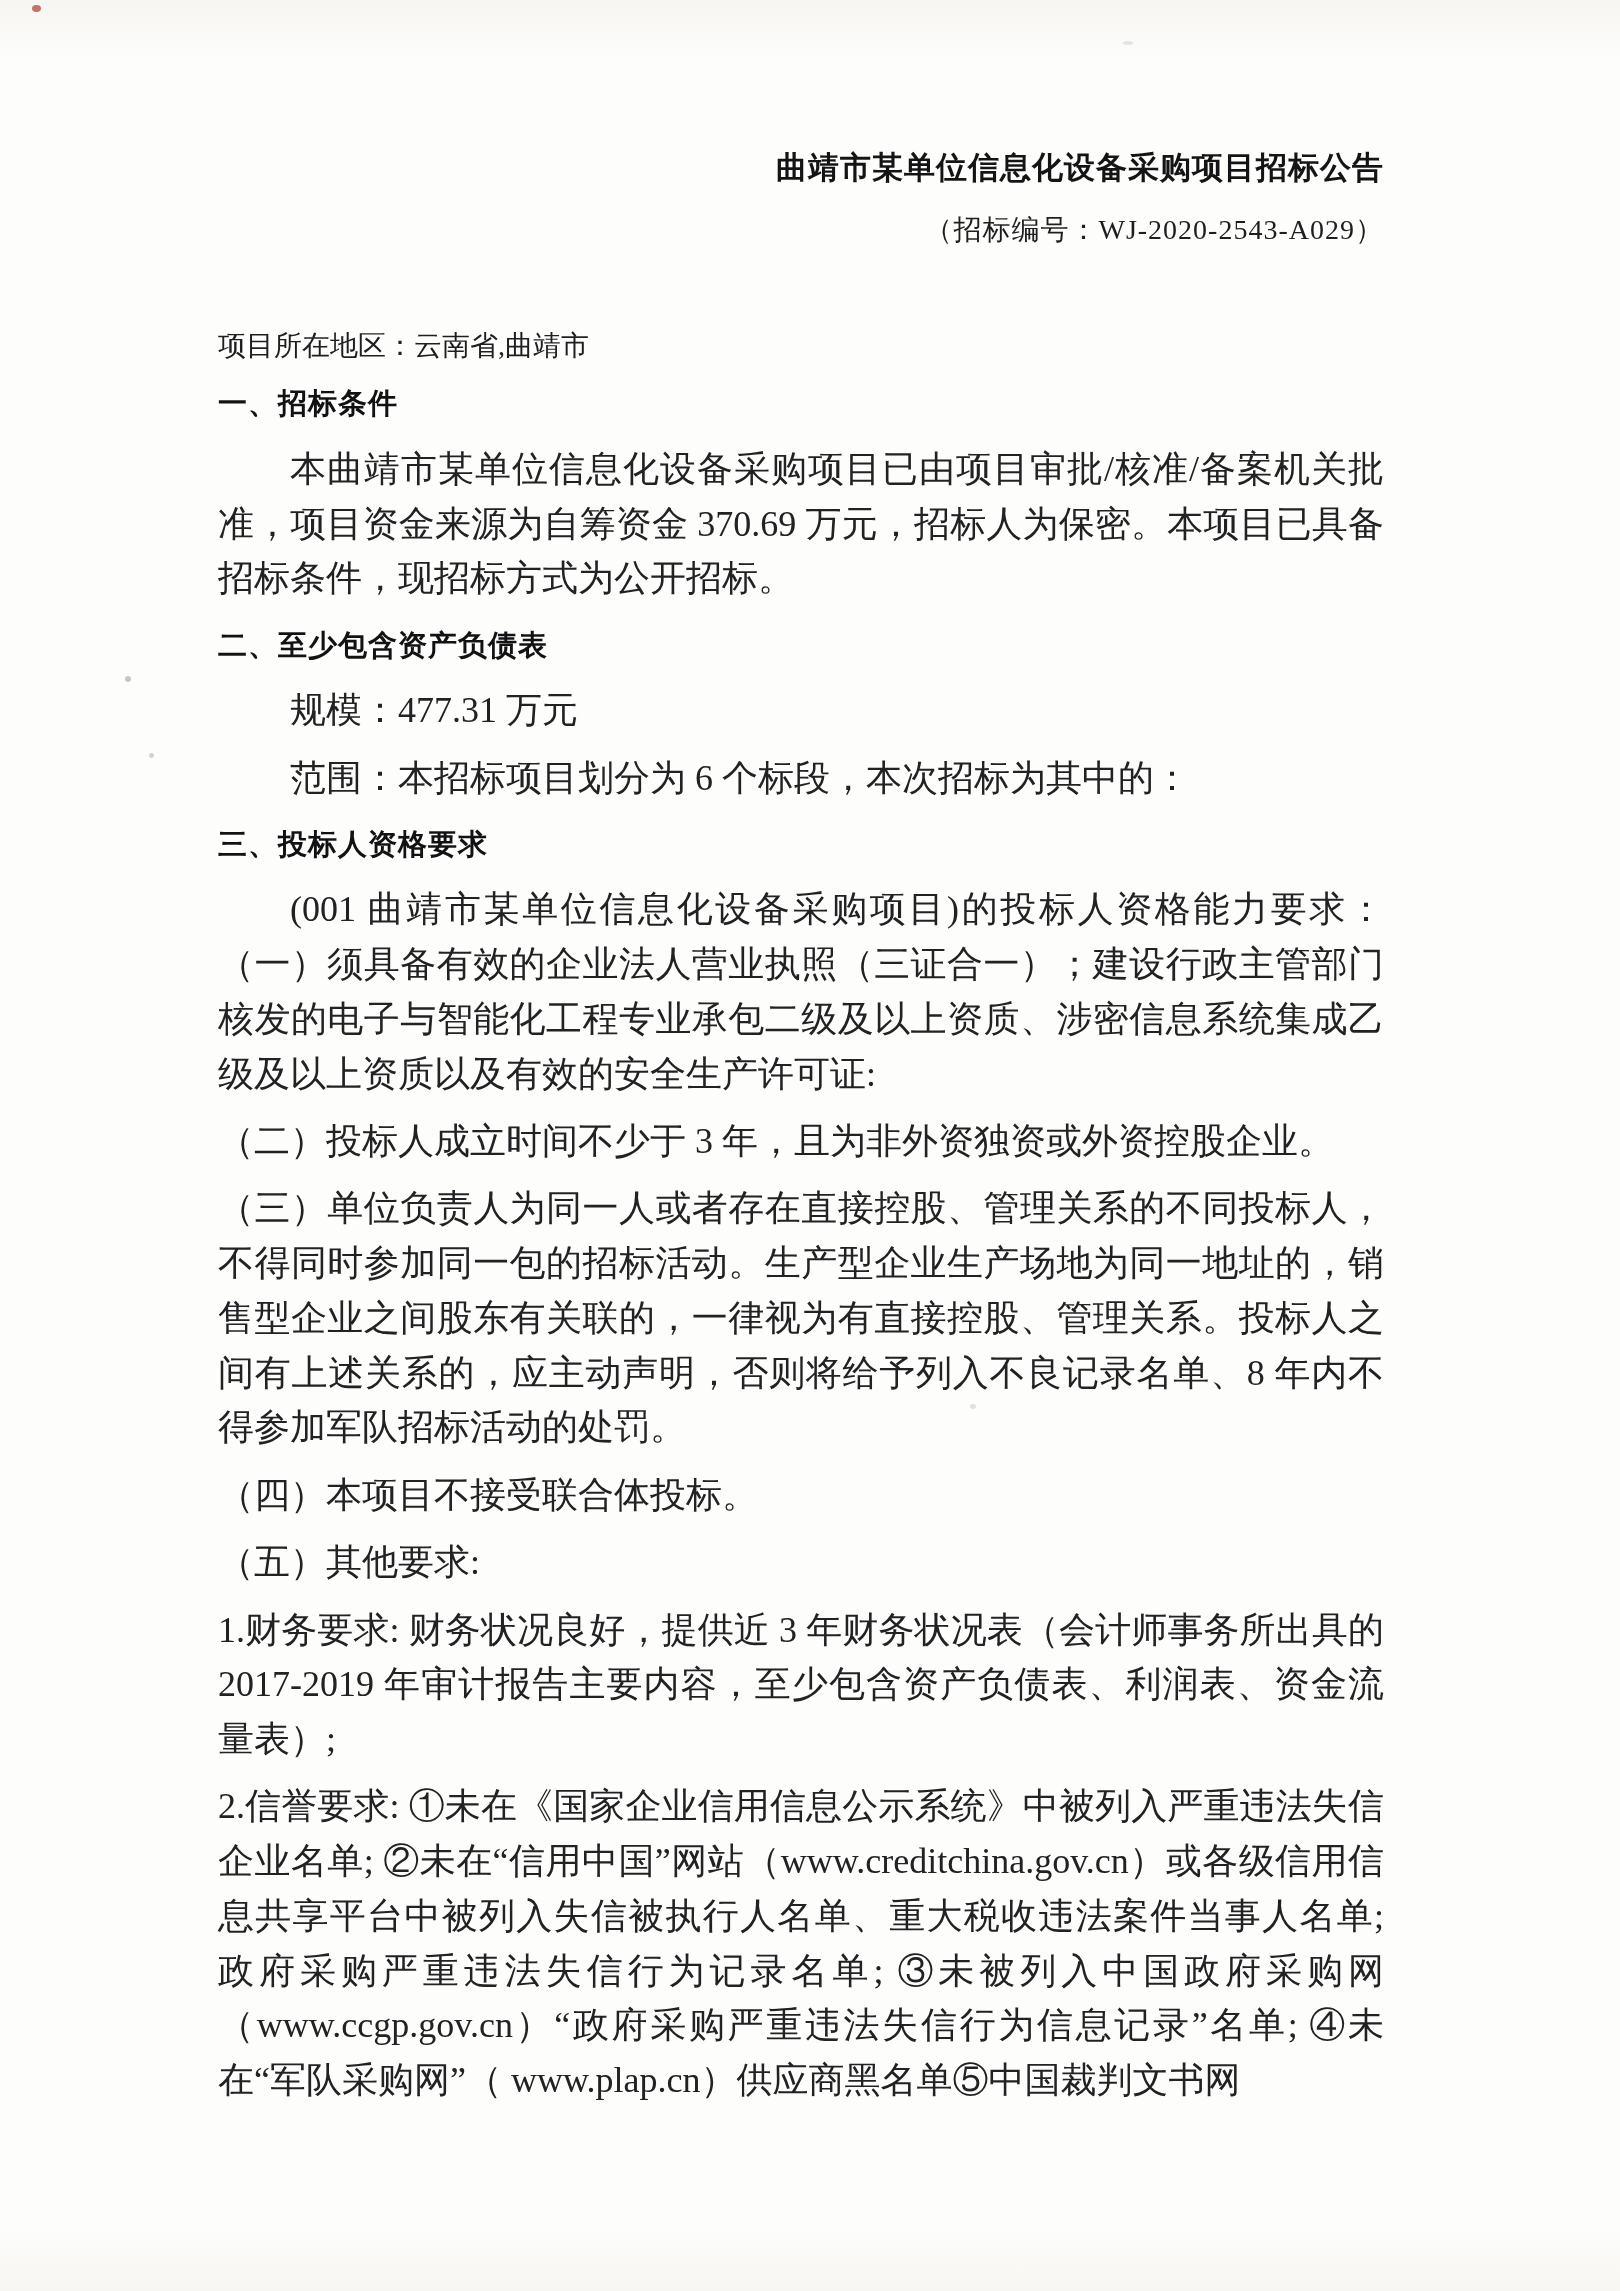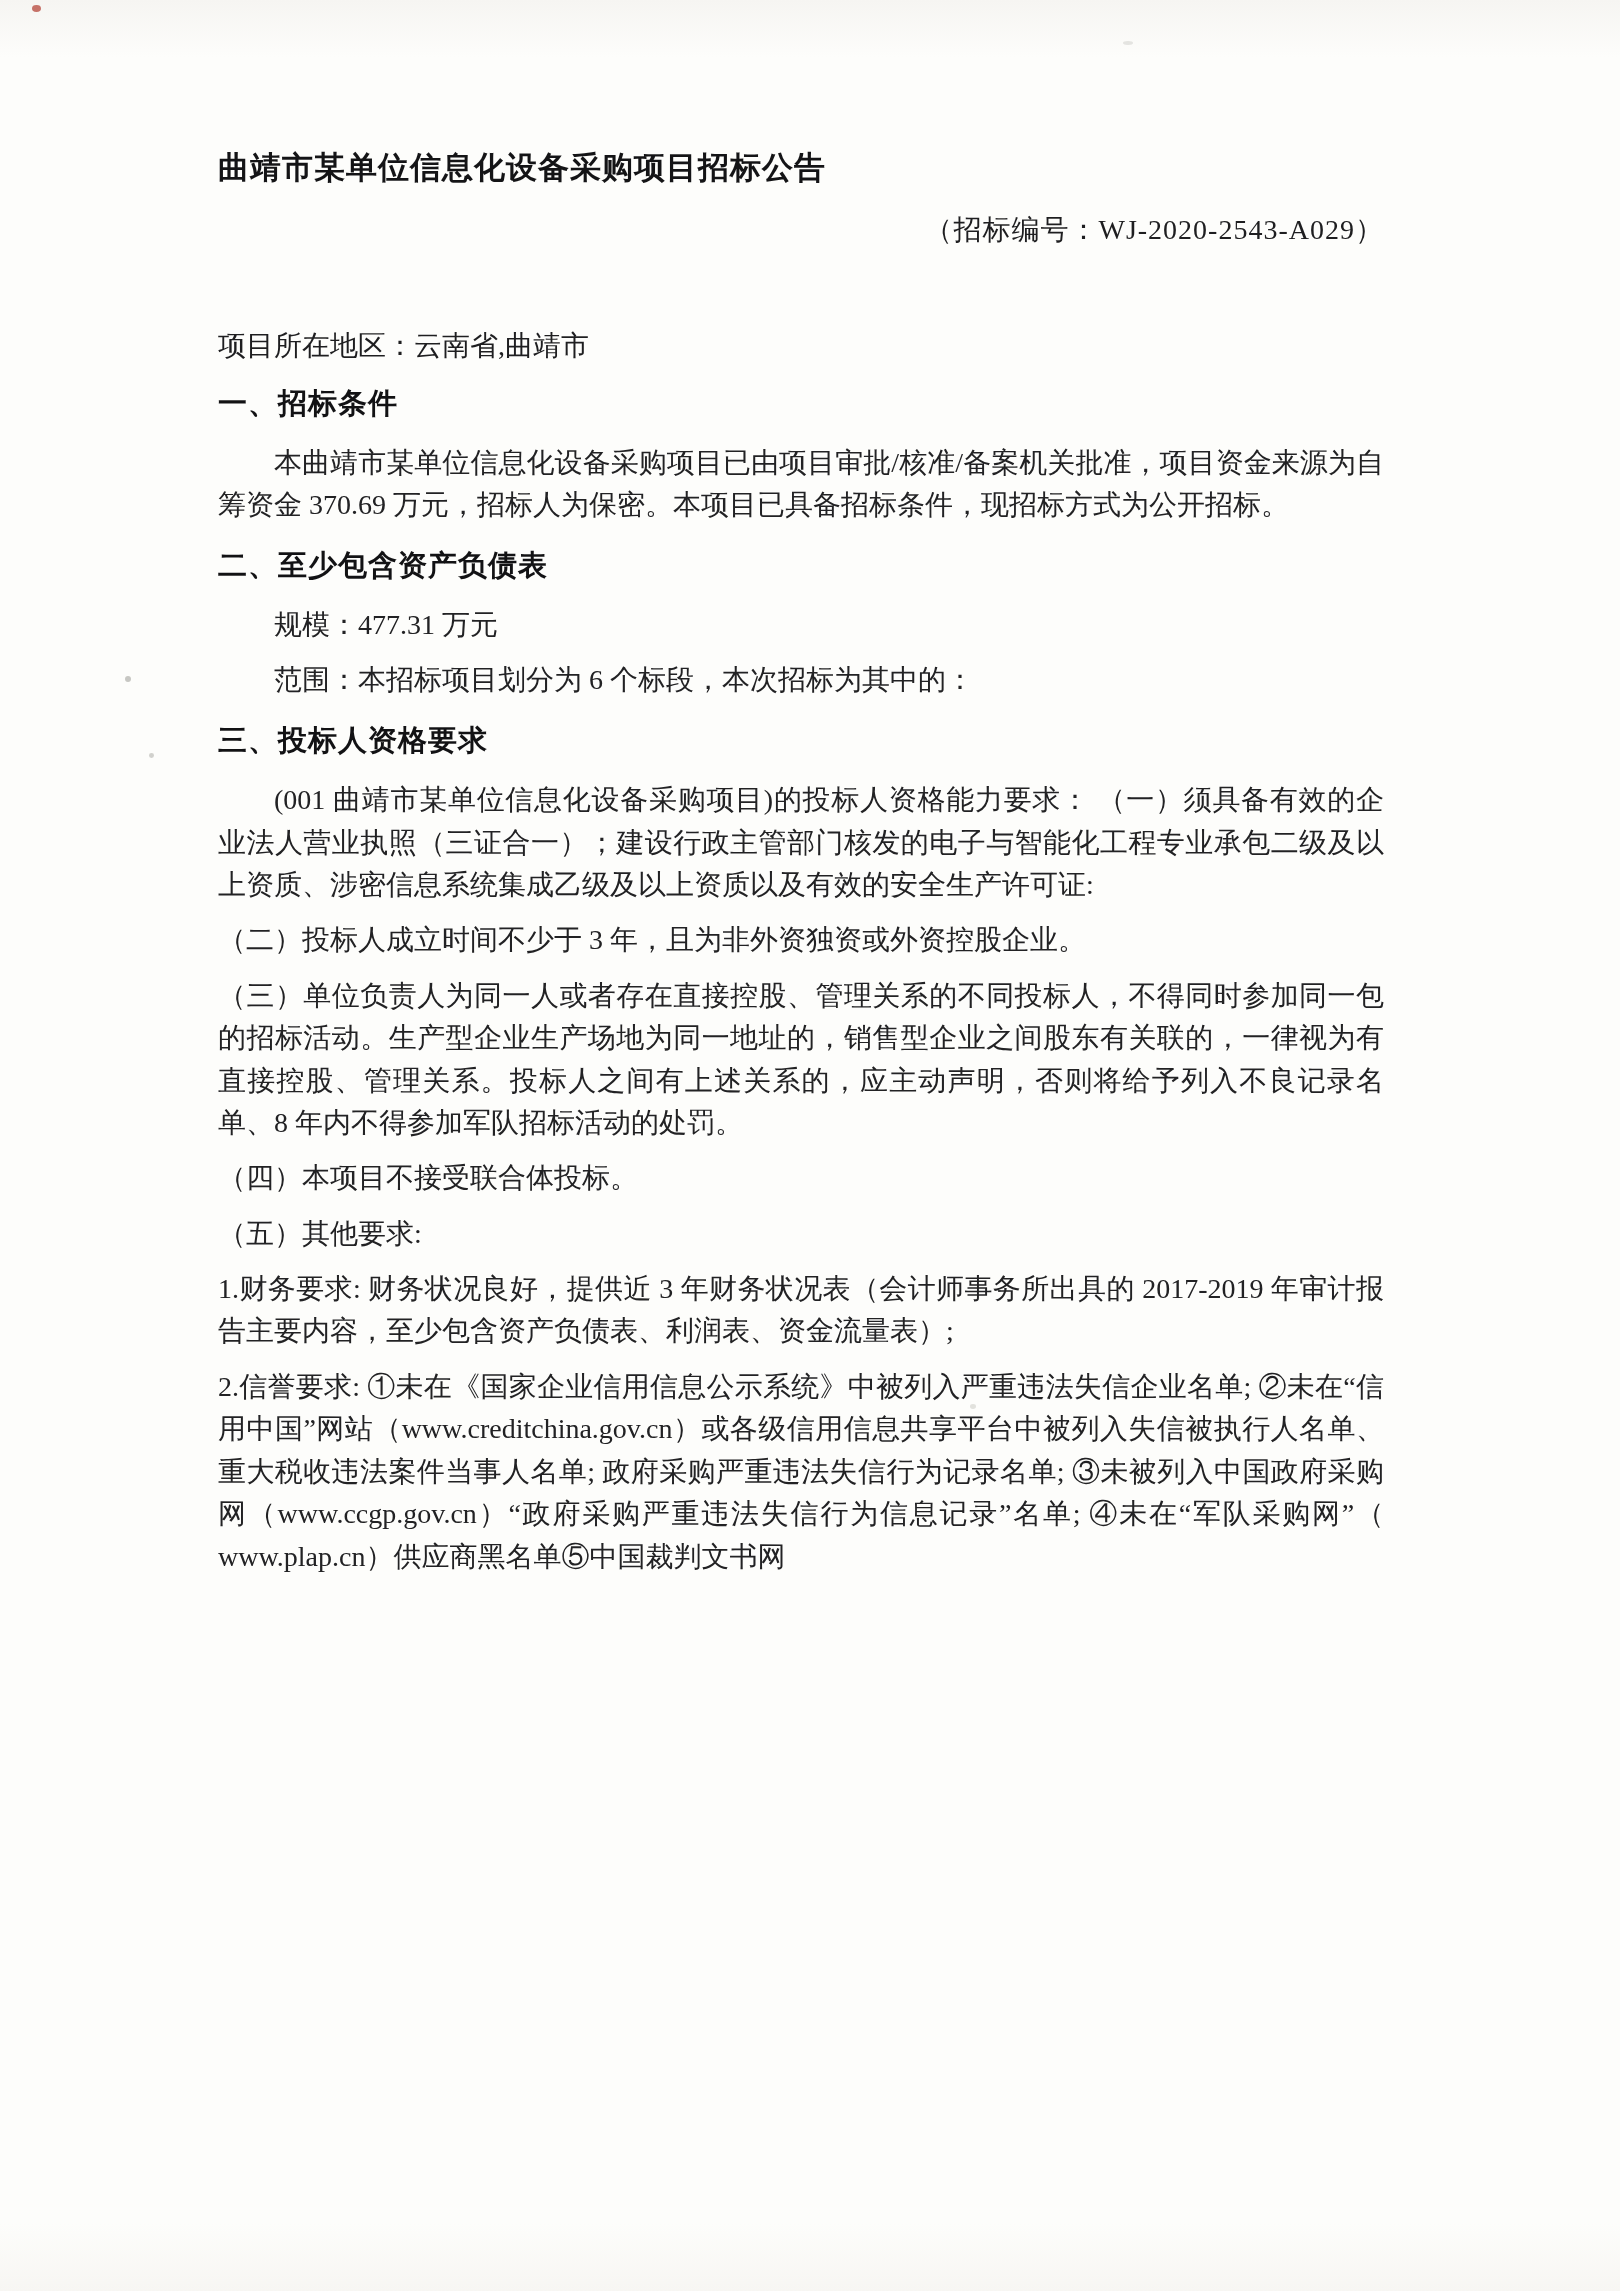--- a/index.html
+++ b/index.html
@@ -16,21 +16,21 @@
   }
   .content {
     position: absolute;
     left: 218px;
     top: 147px;
     width: 1166px;
   }
   .doc-title {
     font-size: 31px;
     font-weight: 700;
-    text-align: left;
+    text-align: right;
     letter-spacing: 1px;
     color: #141416;
   }
   .doc-subtitle {
     font-size: 28px;
     font-weight: 400;
     text-align: right;
     margin-top: 21.6px;
     margin-bottom: 78px;
     letter-spacing: 1px;
@@ -42,21 +42,21 @@
   }
   .sec-heading {
     font-family: "Liberation Sans", "DejaVu Sans", sans-serif;
     font-size: 29px;
     font-weight: 700;
     color: #121214;
     margin: 19.6px 0 17.6px 0;
     letter-spacing: 1px;
   }
   .para {
-    font-size: 28px;
+    font-size: 36px;
     line-height: 1.52;
     text-align: justify;
     margin-bottom: 12.7px;
     color: #222224;
   }
   .para.indent { text-indent: 2em; }
   
   .speck {
     position: absolute;
     border-radius: 50%;

